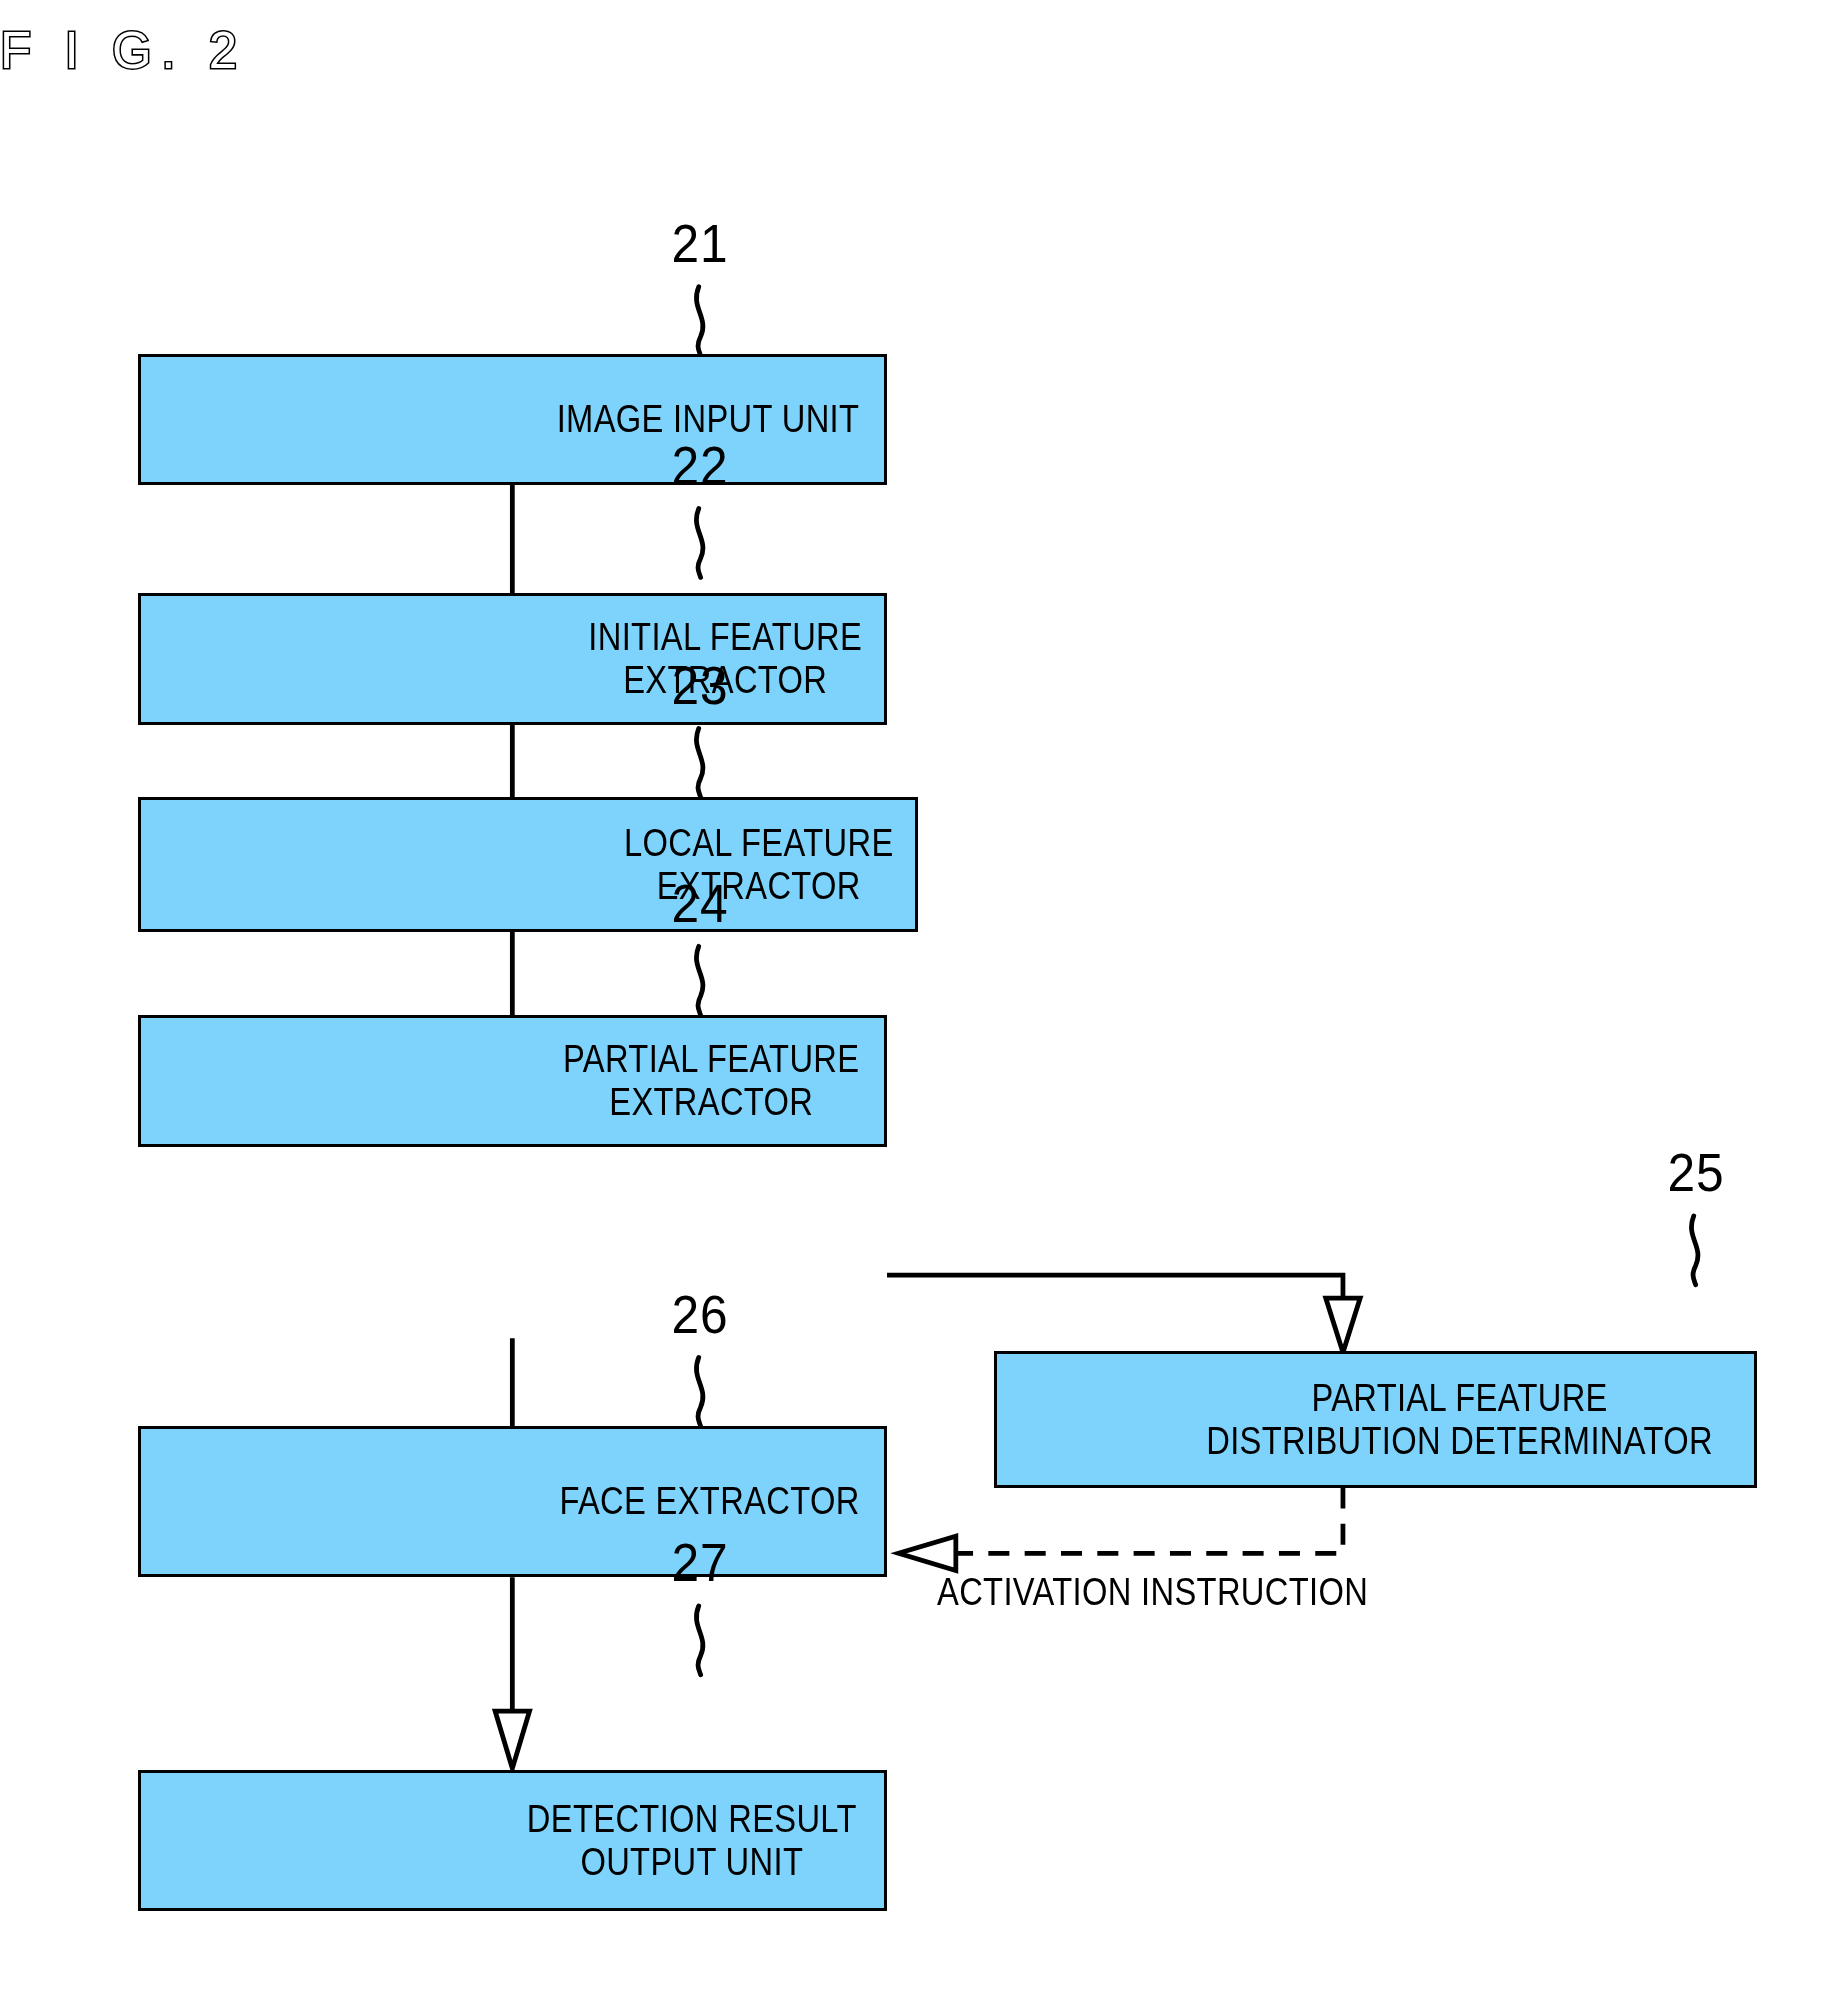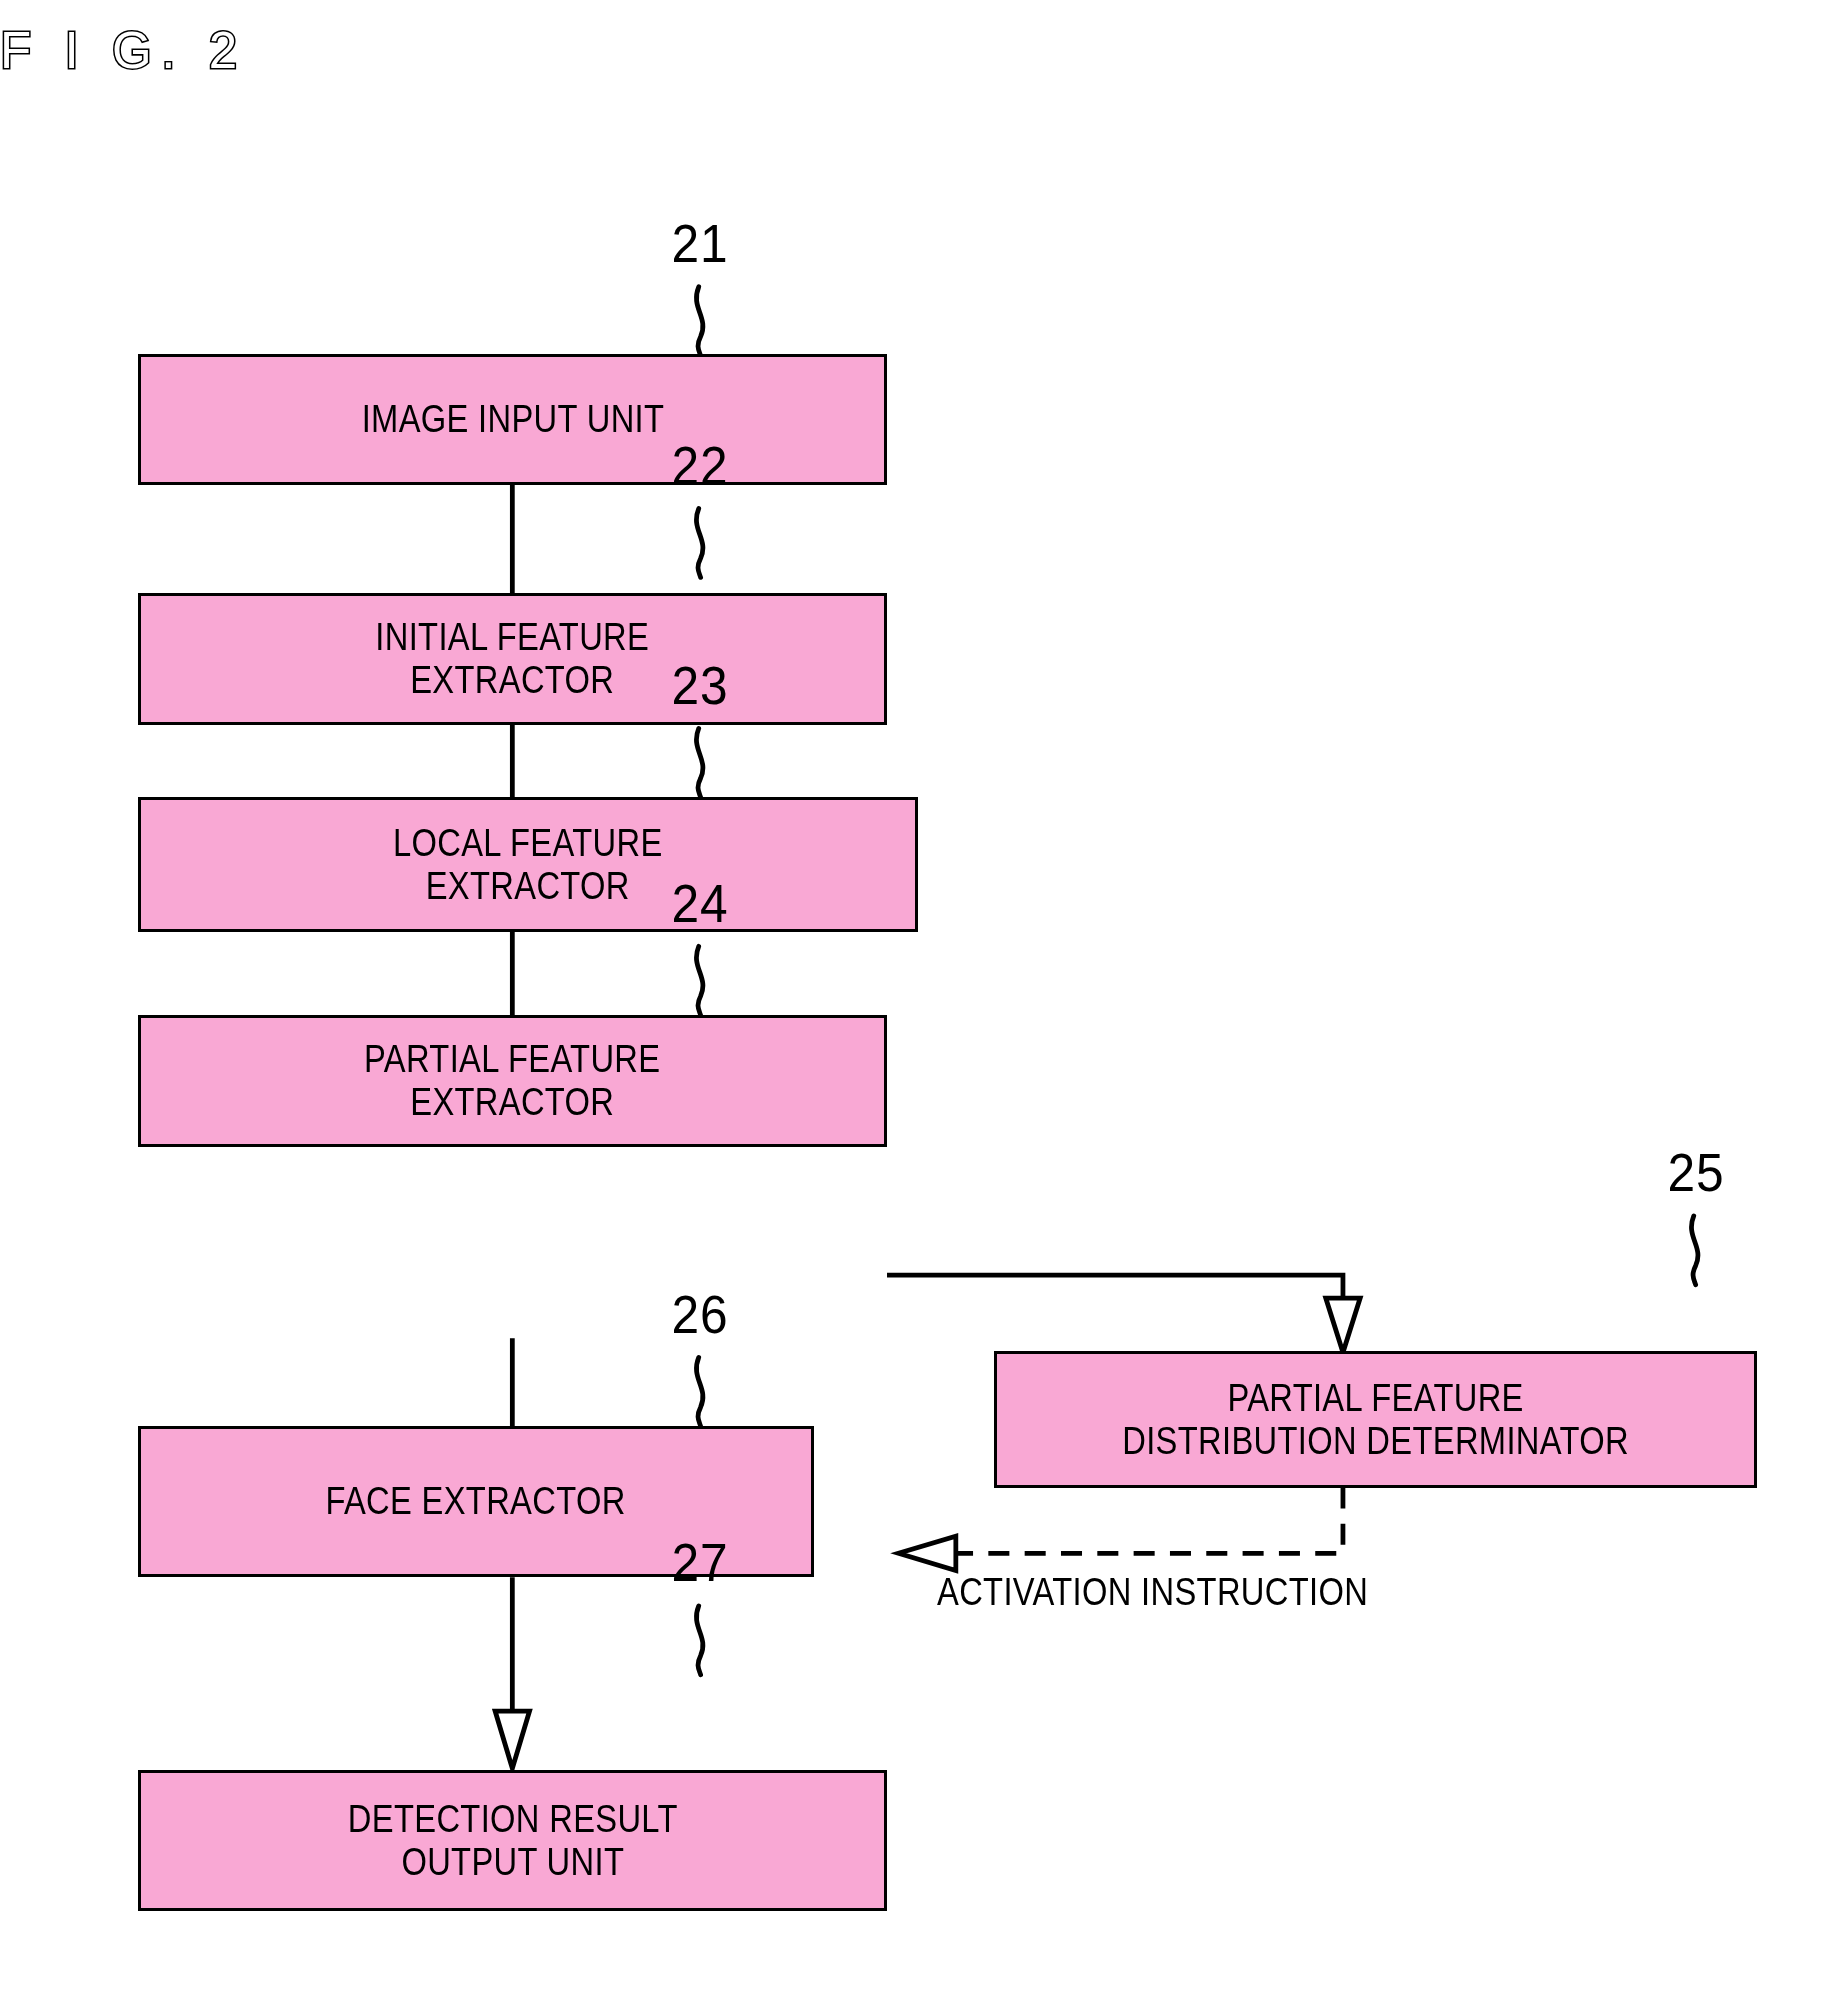--- a/index.html
+++ b/index.html
@@ -34,24 +34,24 @@
     color: #ffffff;
     -webkit-text-stroke: 3.1px #000000;
     paint-order: stroke fill;
     font-family: "Liberation Sans", sans-serif;
   }
   
   .fbox {
     position: absolute;
     box-sizing: border-box;
     border: 3.8px solid #000;
-    background: #f9a8d4;
+    background: #7dd3fc;
     display: flex;
     align-items: center;
-    justify-content: center;
+    justify-content: flex-end;
   }
   .fbox .blabel {
     text-align: center;
     font-size: 38px;
     line-height: 1.12;
     letter-spacing: 0.4px;
     transform: scaleX(0.86);
     white-space: pre-line;
     font-family: "Liberation Sans", sans-serif;
   }
@@ -150,21 +150,21 @@
 EXTRACTOR</span>
   </div>
   <div class="refnum" style="left:669px; top:872px;">24</div>
 
   <div class="fbox" style="left:994px; top:1351px; width:763px; height:137px;">
     <span class="blabel">PARTIAL FEATURE
 DISTRIBUTION DETERMINATOR</span>
   </div>
   <div class="refnum" style="left:1665px; top:1141px;">25</div>
 
-  <div class="fbox" style="left:138px; top:1426px; width:676px; height:151px;">
+  <div class="fbox" style="left:138px; top:1426px; width:749px; height:151px;">
     <span class="blabel">FACE EXTRACTOR</span>
   </div>
   <div class="refnum" style="left:669px; top:1283px;">26</div>
 
   <div class="fbox" style="left:138px; top:1770px; width:749px; height:141px;">
     <span class="blabel">DETECTION RESULT
 OUTPUT UNIT</span>
   </div>
   <div class="refnum" style="left:669px; top:1531px;">27</div>
 

